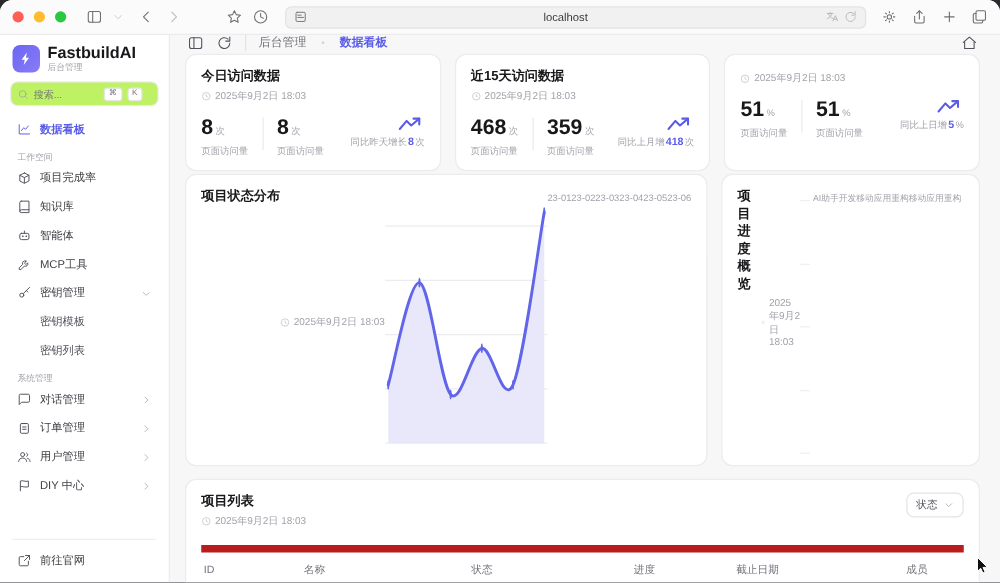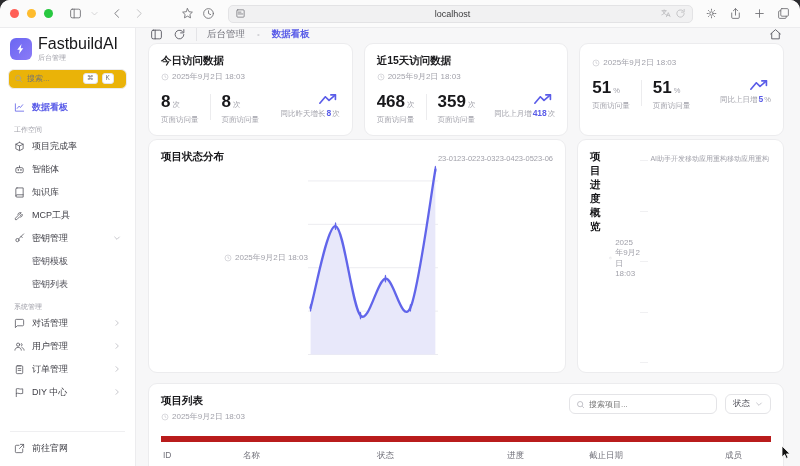--- a/index.html
+++ b/index.html
@@ -16,23 +16,23 @@
   .addr .url { flex:1; text-align:center; font-size:9px; color:#3a3a3c; }
   .addr .ic { width:11px; height:11px; }
   .chrome-right { display:flex; gap:11px; align-items:center; }
 
   
   .app { display:flex; height:438px; }
   .sidebar { width:136px; background:#fff; border-right:1px solid #ececee; display:flex; flex-direction:column; padding:5px 8px 6px; overflow:hidden; }
   .logo-row { display:flex; align-items:center; gap:6px; padding:2px 2px 6px; }
   .logo-badge { width:22px; height:22px; border-radius:6px; background:linear-gradient(135deg,#6a66f2,#8b7bf7); display:flex; align-items:center; justify-content:center; flex:0 0 auto; }
   .logo-badge svg { width:12px; height:12px; fill:#fff; }
-  .logo-name { font-size:16px; font-weight:400; color:#18181b; line-height:1.1; }
+  .logo-name { font-size:13px; font-weight:700; color:#18181b; line-height:1.1; }
   .logo-sub { font-size:7px; color:#a1a1aa; }
-  .side-search { height:20px; background:#eab308; border:1px solid #ececee; border-radius:6px; display:flex; align-items:center; gap:4px; padding:0 5px; margin-bottom:7px; }
+  .side-search { height:20px; background:#bef264; border:1px solid #ececee; border-radius:6px; display:flex; align-items:center; gap:4px; padding:0 5px; margin-bottom:7px; }
   .side-search input { border:0; background:transparent; outline:none; width:52px; font-size:8px; color:#52525b; font-family:inherit; }
   .kbd { font-size:6.5px; color:#71717a; background:#fff; border:1px solid #e4e4e7; border-radius:3px; padding:1px 3px; line-height:1; }
   .nav-item { height:23px; display:flex; align-items:center; gap:7px; padding:0 6px; border-radius:6px; font-size:9px; color:#3f3f46; cursor:default; }
   .nav-item .lbl { flex:1; white-space:nowrap; }
   .nav-item.active { color:#5a5ce8; font-weight:600; }
   .nav-item.active .sic { stroke:#5a5ce8; }
   .nav-sub { padding-left:24px; color:#52525b; }
   .section { font-size:7px; color:#a1a1aa; padding:6px 6px 2px; height:16px; }
   .sic { width:11px; height:11px; stroke:#52525b; fill:none; stroke-width:1.7; stroke-linecap:round; stroke-linejoin:round; flex:0 0 auto; }
   .chev { width:8px; height:8px; stroke:#a1a1aa; fill:none; stroke-width:1.8; stroke-linecap:round; stroke-linejoin:round; }
@@ -200,36 +200,36 @@
 
       <div class="nav-item">
         <svg class="sic" viewBox="0 0 24 24">
             <path d="M12 3 4 7v10l8 4 8-4V7l-8-4z"></path>
             <path d="M4 7l8 4 8-4M12 11v9"></path>
           </svg>
         <span class="lbl">项目完成率</span>
       </div>
       <div class="nav-item">
         <svg class="sic" viewBox="0 0 24 24">
+            <path d="M4 19.5A2.5 2.5 0 0 1 6.5 17H20"></path>
+            <path d="M6.5 2H20v20H6.5A2.5 2.5 0 0 1 4 19.5v-15A2.5 2.5 0 0 1 6.5 2z"></path>
+          </svg>
+        <span class="lbl">知识库</span>
+      </div>
+      <div class="nav-item">
+        <svg class="sic" viewBox="0 0 24 24">
             <rect x="4" y="8" width="16" height="11" rx="3"></rect>
             <path d="M12 4v4"></path>
             <circle cx="9" cy="13" r="0.6"></circle>
             <circle cx="15" cy="13" r="0.6"></circle>
           </svg>
         <span class="lbl">智能体</span>
       </div>
       <div class="nav-item">
         <svg class="sic" viewBox="0 0 24 24">
-            <path d="M4 19.5A2.5 2.5 0 0 1 6.5 17H20"></path>
-            <path d="M6.5 2H20v20H6.5A2.5 2.5 0 0 1 4 19.5v-15A2.5 2.5 0 0 1 6.5 2z"></path>
-          </svg>
-        <span class="lbl">知识库</span>
-      </div>
-      <div class="nav-item">
-        <svg class="sic" viewBox="0 0 24 24">
             <path d="M14.7 6.3a4.2 4.2 0 0 0-5.6 5.6L3 18v3h3l6.1-6.1a4.2 4.2 0 0 0 5.6-5.6l-3 3-2.3-2.3 2.3-3.7z"></path>
           </svg>
         <span class="lbl">MCP工具</span>
       </div>
       <div class="nav-item">
         <svg class="sic" viewBox="0 0 24 24">
             <circle cx="7.5" cy="15.5" r="3.5"></circle>
             <path d="M10.5 12.5 21 2M15 7l3 3"></path>
           </svg>
         <span class="lbl">密钥管理</span>
@@ -250,35 +250,35 @@
         <svg class="sic" viewBox="0 0 24 24">
             <path d="M21 15a2 2 0 0 1-2 2H7l-4 4V5a2 2 0 0 1 2-2h14a2 2 0 0 1 2 2z"></path>
           </svg>
         <span class="lbl">对话管理</span>
         <svg class="chev" viewBox="0 0 24 24">
             <polyline points="9,5 16,12 9,19"></polyline>
           </svg>
       </div>
       <div class="nav-item">
         <svg class="sic" viewBox="0 0 24 24">
+            <rect x="5" y="4" width="14" height="17" rx="2"></rect>
+            <path d="M9 4h6M9 10h6M9 14h6"></path>
+          </svg>
+        <span class="lbl">订单管理</span>
+        <svg class="chev" viewBox="0 0 24 24">
+            <polyline points="9,5 16,12 9,19"></polyline>
+          </svg>
+      </div>
+      <div class="nav-item">
+        <svg class="sic" viewBox="0 0 24 24">
             <circle cx="9" cy="8" r="3.5"></circle>
             <path d="M2 20c0-3.5 3-6 7-6s7 2.5 7 6"></path>
             <path d="M16 5.5a3 3 0 0 1 0 5.5M17.5 14.5c2.6.7 4.5 2.8 4.5 5.5"></path>
           </svg>
         <span class="lbl">用户管理</span>
-        <svg class="chev" viewBox="0 0 24 24">
-            <polyline points="9,5 16,12 9,19"></polyline>
-          </svg>
-      </div>
-      <div class="nav-item">
-        <svg class="sic" viewBox="0 0 24 24">
-            <rect x="5" y="4" width="14" height="17" rx="2"></rect>
-            <path d="M9 4h6M9 10h6M9 14h6"></path>
-          </svg>
-        <span class="lbl">订单管理</span>
         <svg class="chev" viewBox="0 0 24 24">
             <polyline points="9,5 16,12 9,19"></polyline>
           </svg>
       </div>
       <div class="nav-item">
         <svg class="sic" viewBox="0 0 24 24">
             <path d="M5 21V4c4-2 8 2 14 0v10c-6 2-10-2-14 0"></path>
           </svg>
         <span class="lbl">DIY 中心</span>
         <svg class="chev" viewBox="0 0 24 24">
@@ -486,27 +486,20 @@
               <div class="card-title">项目列表</div>
               <div class="card-date">
                   <svg class="ic" viewBox="0 0 24 24">
                     <circle cx="12" cy="12" r="9"></circle>
                     <polyline points="12,7 12,12 16,14"></polyline>
                   </svg>
                   <span>2025年9月2日 18:03</span>
                 </div>
             </span>
             <div class="list-controls">
-              <div class="search-box">
-                <svg class="ic" viewBox="0 0 24 24">
-                    <circle cx="11" cy="11" r="7"></circle>
-                    <line x1="16.5" y1="16.5" x2="21" y2="21"></line>
-                  </svg>
-                <input placeholder="搜索项目..." style="">
-              </div>
               <div class="status-select">
                 <span>状态</span>
                 <svg class="chev" viewBox="0 0 24 24">
                     <polyline points="5,9 12,16 19,9"></polyline>
                   </svg>
               </div>
             </div>
           </div>
           <div class="table-header">
             <span>ID</span>

